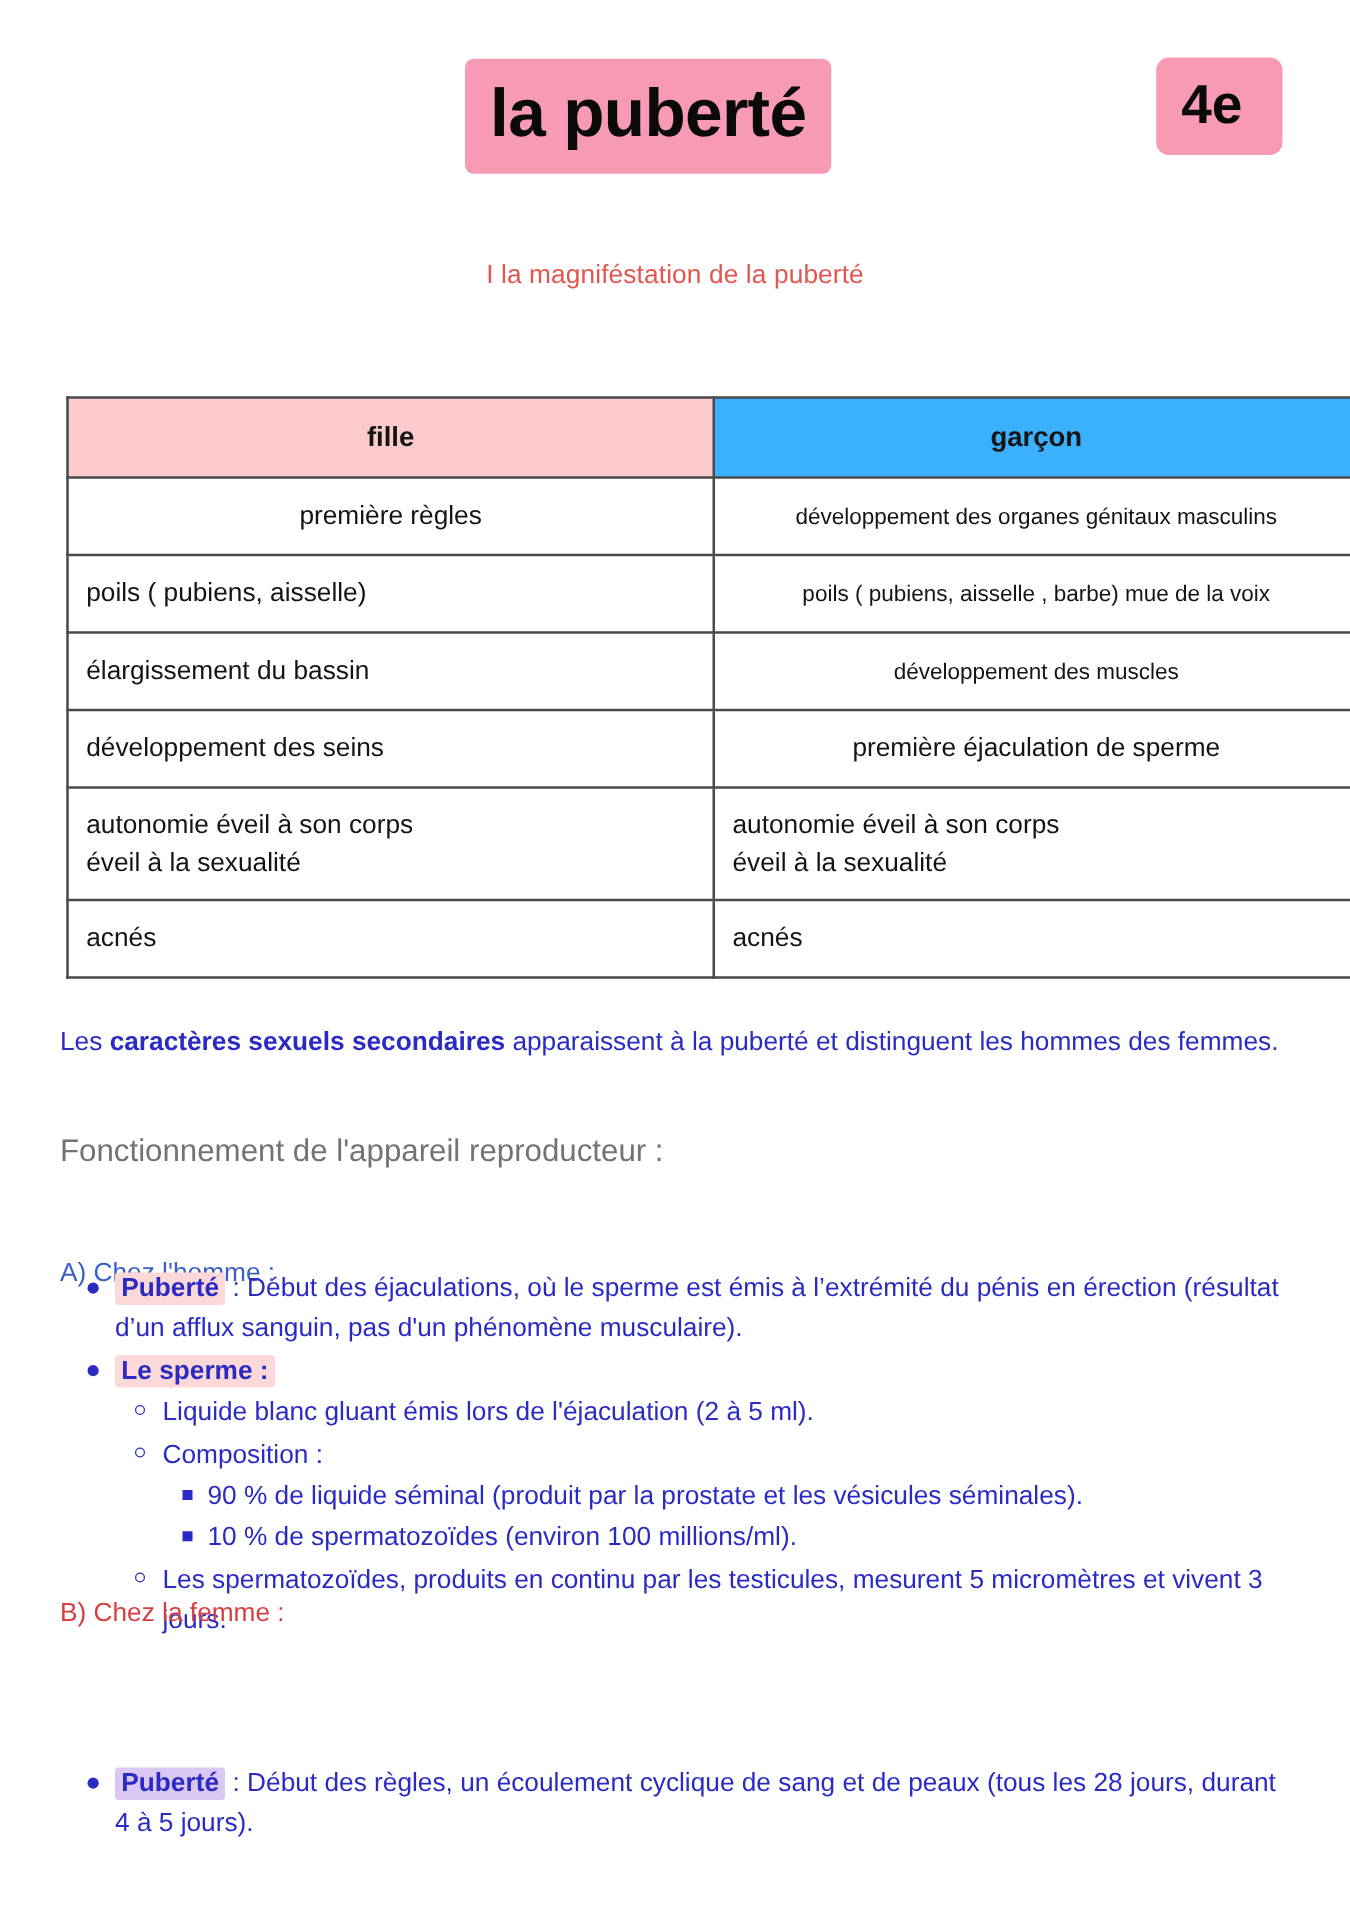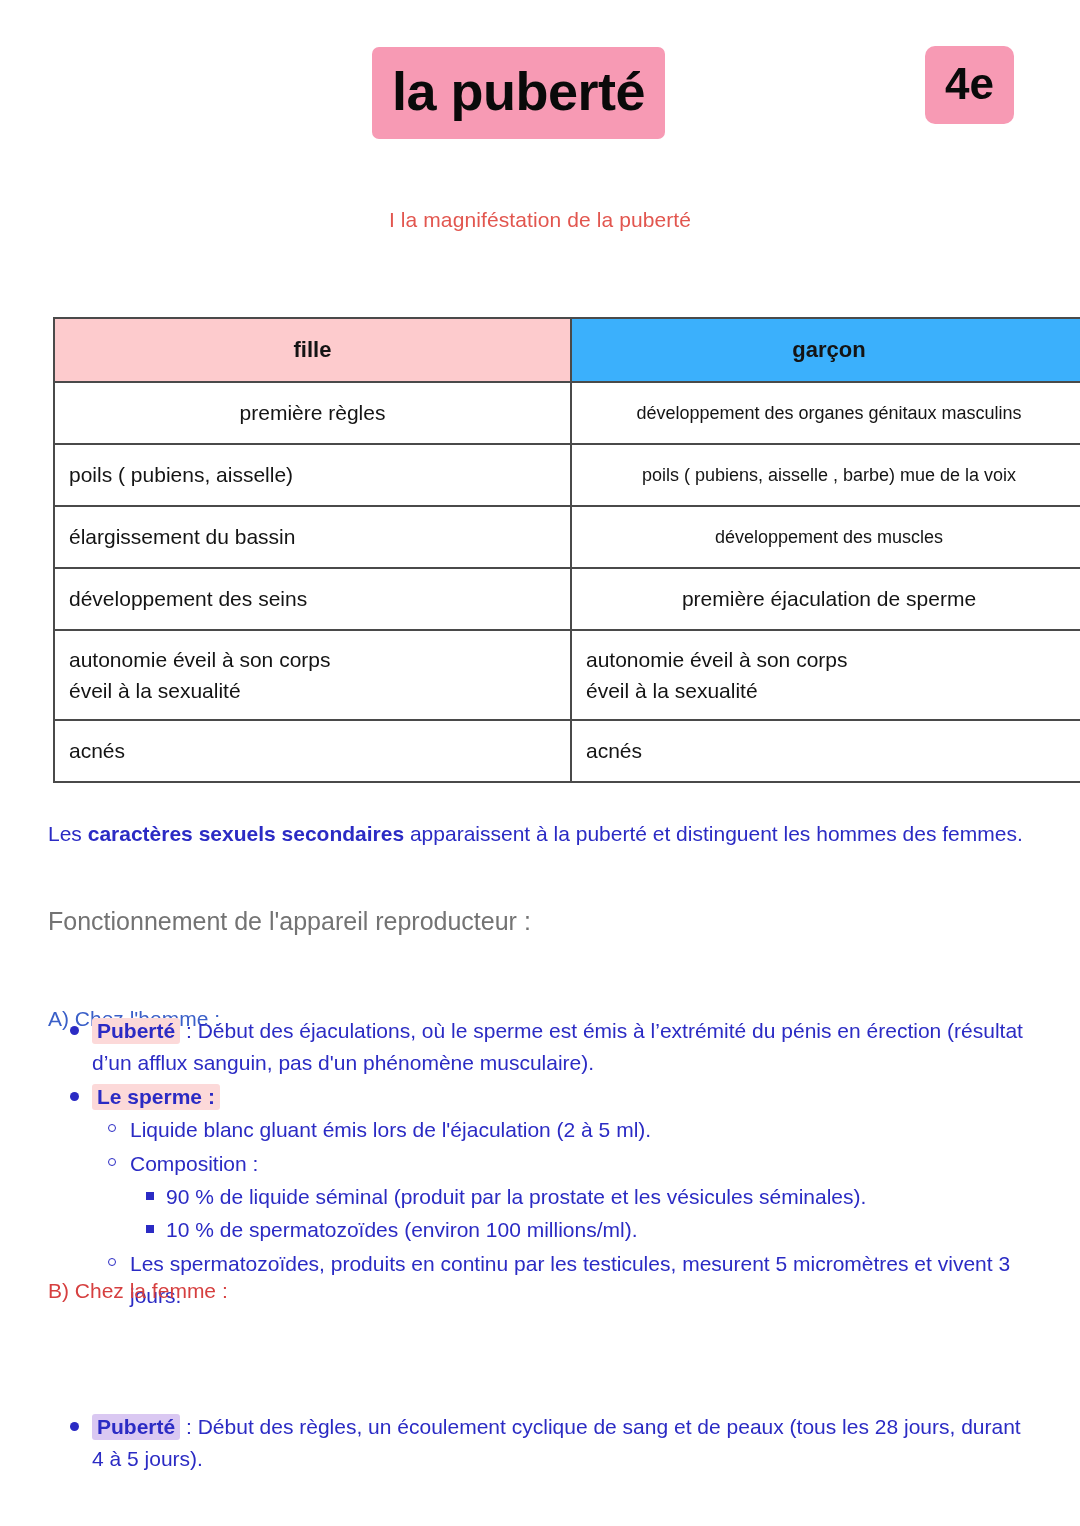--- a/index.html
+++ b/index.html
@@ -30,21 +30,21 @@
     letter-spacing:-0.5px;
   }
   .grade-badge{
     position:absolute;left:925px;top:46px;
     display:inline-block;
     background:#f79ab4;
     color:#0a0a0a;
     font-size:44px;
     font-weight:bold;
     line-height:1;
-    padding:16px 20px 18px 20px;
+    padding:16px 32px 18px 20px;
     border-radius:10px;
   }
 
   
   .subtitle{
     position:absolute;left:0;top:208px;width:1080px;
     text-align:center;
     color:#e2564f;
     font-size:21px;
     letter-spacing:0.1px;

